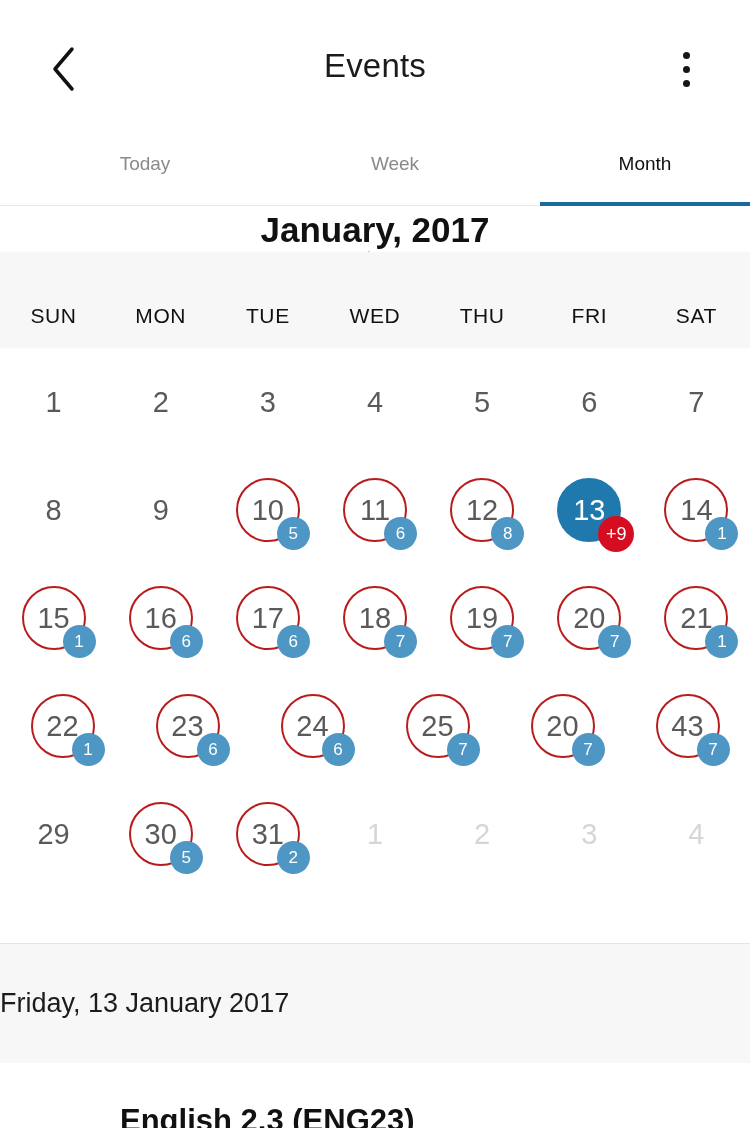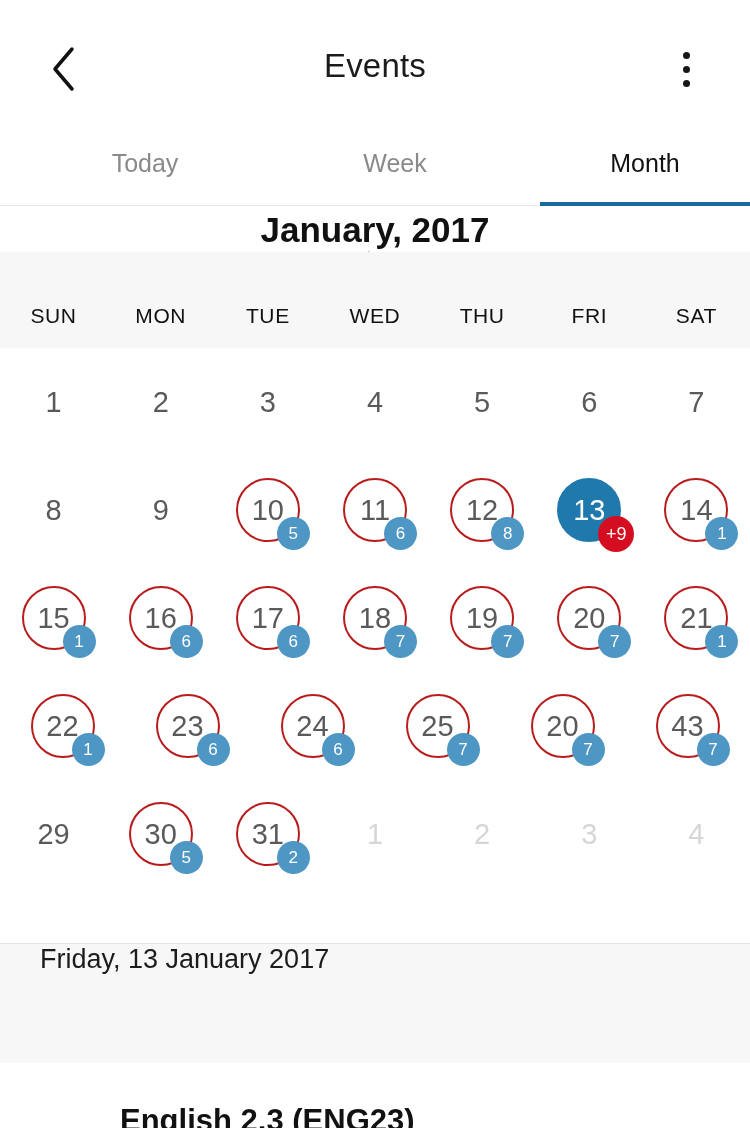--- a/index.html
+++ b/index.html
@@ -34,21 +34,21 @@
   .overflow-btn i { display:block; width:7px; height:7px; border-radius:50%; background:#161616; }
 
   
   .tabs {
     position:absolute; left:0; top:122px; width:750px; height:84px;
     display:flex; background:#fff; z-index:6;
     border-bottom:1px solid #e8e8e8;
   }
   .tab {
     flex:1; display:flex; align-items:center; justify-content:center;
-    font-size:25px; color:#8a8a8a; cursor:pointer; position:relative;
+    font-size:19px; color:#8a8a8a; cursor:pointer; position:relative;
     background:#fff;
     margin-left:40px;
   }
   .tab.active { color:#111; }
   .tab.active::after {
     content:""; position:absolute; left:0; right:0; bottom:-1px;
     height:4px; background:#1a6a9e;
   }
 
   
@@ -106,22 +106,21 @@
     font-size:17px;
     display:flex; align-items:center; justify-content:center;
     z-index:4;
   }
   .badge.alert { background:#d40e20; font-size:18px; width:36px; height:36px; right:-13px; bottom:-10px; }
 
   
   .date-header {
     position:absolute; left:0; top:943px; width:750px; height:120px;
     background:#f7f7f7; border-top:1px solid #e4e4e4;
-    display:flex; align-items:flex-start;
-    padding-left:40px;
+    display:flex; align-items:center;
     z-index:3;
   }
   .date-header span { font-size:27px; color:#1c1c1c; }
 
   .event-list {
     position:absolute; left:0; top:1063px; width:750px; height:71px;
     background:#fff; z-index:3; overflow:hidden;
   }
   .event-title {
     position:absolute; left:120px; top:40px;

